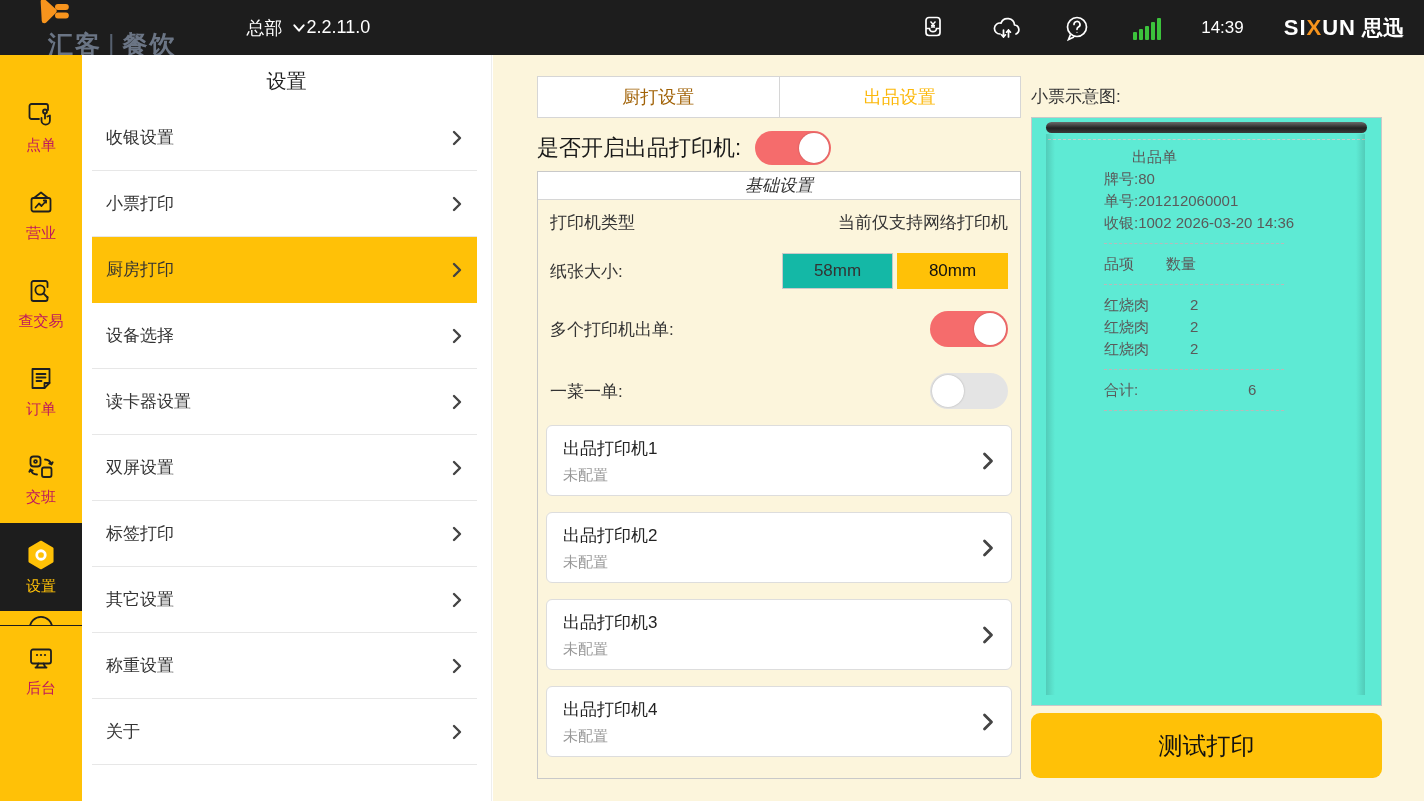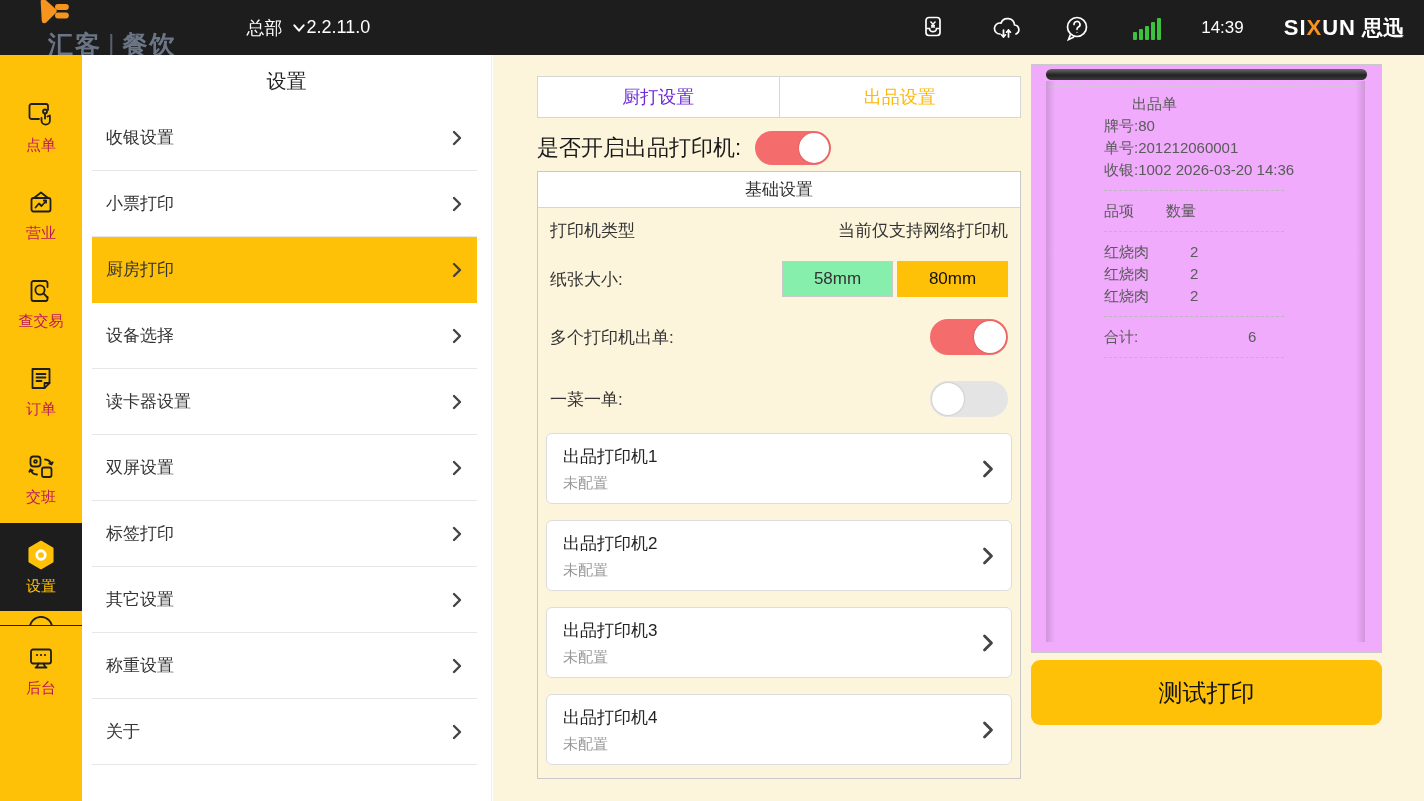--- a/index.html
+++ b/index.html
@@ -46,63 +46,63 @@
   .menu li.active { background:#ffc107; border-bottom-color:#ffc107; }
 
   .chev { flex:none; }
 
   
   .main-bg { position:absolute; left:493px; top:55px; width:931px; height:746px; background:#fcf5dc; }
 
   .center-panel { position:absolute; left:537px; top:55px; width:484px; height:746px; }
   .tabs { margin-top:21px; height:42px; background:#fff; border:1px solid #d6d6d6; display:flex; }
   .tab { flex:1; display:flex; align-items:center; justify-content:center; font-size:18px;
-    color:#6d28d9; cursor:pointer; }
+    color:#a16207; cursor:pointer; }
   .tab:first-child { border-right:1px solid #d6d6d6; }
   .tab.active { color:#fcb80b; }
 
   .enable-row { margin-top:10px; height:40px; display:flex; align-items:center; }
   .enable-row .en-label { font-size:22px; color:#1a1a1a; }
 
   
   .toggle { position:relative; width:76px; height:34px; border-radius:17px; background:#f56c6c;
     margin-left:14px; cursor:pointer; flex:none; }
   .toggle .knob { position:absolute; top:2px; width:30px; height:30px; border-radius:50%;
     background:#fff; right:2px; box-shadow:0 0 2px rgba(0,0,0,.25); }
   .toggle.big { width:78px; height:36px; border-radius:18px; margin-left:0; }
   .toggle.big .knob { width:32px; height:32px; }
   .toggle.off { background:#e4e4e4; }
   .toggle.off .knob { left:2px; right:auto; }
 
   .card { margin-top:3px; height:608px; border:1px solid #c9c9c9; }
-  .card-header { height:36px; background:#fff; border-bottom:1px solid #d6d6d6;
-    display:flex; align-items:center; justify-content:center; font-size:17px; color:#333; }
+  .card-header { height:28px; background:#fff; border-bottom:1px solid #d6d6d6;
+    display:flex; align-items:center; justify-content:center; font-size:17px; color:#333;font-style:italic; }
   .row { display:flex; align-items:center; padding:0 12px;justify-content:center; }
   .row .r-label { font-size:17px; color:#333; }
   .row .r-value { margin-left:auto; font-size:17px; color:#333; }
   .row1 { height:44px; }
   .row2 { height:54px; }
   .row3 { height:62px; }
   .size-group { margin-left:auto; display:flex; gap:4px; }
   .size-btn { width:111px; height:36px; display:flex; align-items:center; justify-content:center;
-    font-size:17px; color:#333; background:#86efac; border:1px solid #c9c9c9; cursor:pointer; }
+    font-size:17px; color:#333; background:#14b8a6; border:1px solid #c9c9c9; cursor:pointer; }
   .size-btn.selected { background:#ffc107; border-color:#ffc107; color:#111; }
 
   .printers { padding:3px 8px 0; }
   .printer-card { height:71px; background:#fff; border:1px solid #ddd; border-radius:6px;
     margin-bottom:16px; display:flex; align-items:center; padding:0 16px; cursor:pointer; }
   .pc-text { display:flex; flex-direction:column; gap:6px; }
   .pc-name { font-size:17px; color:#222; }
   .pc-status { font-size:15px; color:#999; }
   .printer-card .chev { margin-left:auto; }
 
   
   .right-panel { position:absolute; left:1031px; top:55px; width:351px; height:746px; }
   .preview-label { margin-top:30px; font-size:17px; color:#333; }
-  .receipt-card { position:relative; margin-top:9px; height:589px; background:#f0abfc;
+  .receipt-card { position:relative; margin-top:9px; height:589px; background:#5eead4;
     border:1px solid #c9c9c9; overflow:hidden; }
   .slot { margin:4px 14px 0; height:11px; border-radius:6px;
     background:linear-gradient(#6a6a6a,#222 55%,#3a3a3a); }
   .curl { position:absolute; top:16px; bottom:10px; width:9px; pointer-events:none; }
   .curl.l { left:14px; background:linear-gradient(to right, rgba(0,0,0,.13), rgba(0,0,0,0)); }
   .curl.r { right:16px; background:linear-gradient(to left, rgba(0,0,0,.13), rgba(0,0,0,0)); }
   .paper { margin:6px 16px 0; border-top:1px dashed #ccc; padding:6px 0 0 56px;
     font-size:15px; color:#5a5a5a; line-height:22px; }
   .r-title { padding-left:28px; }
   .r-dash { width:180px; border-top:1px dashed #b9b9b9; margin:9px 0; }
@@ -396,20 +396,21 @@
         </div>
         <svg class="chev" width="14" height="24" viewBox="0 0 12 20" fill="none" stroke="#444" stroke-width="2.4" stroke-linecap="round" stroke-linejoin="round">
             <polyline points="3,4 9,10 3,16"></polyline>
           </svg>
       </div>
     </div>
   </div>
 </div>
 
 <div class="right-panel">
+  <div class="preview-label">小票示意图:</div>
 
   <div class="receipt-card">
     <div class="slot"></div>
     <div class="curl l"></div>
     <div class="curl r"></div>
     <div class="paper">
       <div class="r-title">出品单</div>
       <div class="r-line">牌号:80</div>
       <div class="r-line">单号:201212060001</div>
       <div class="r-line">收银:1002 2026-03-20 14:36</div>

